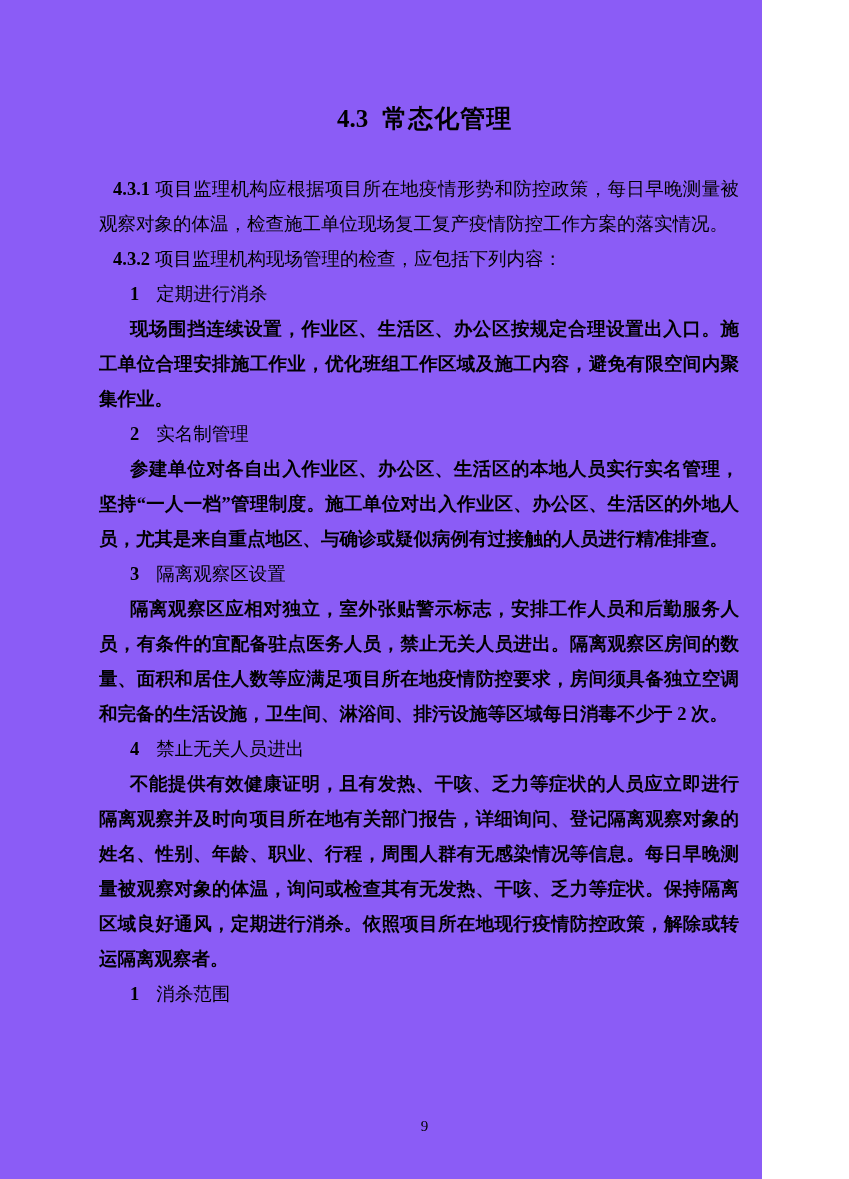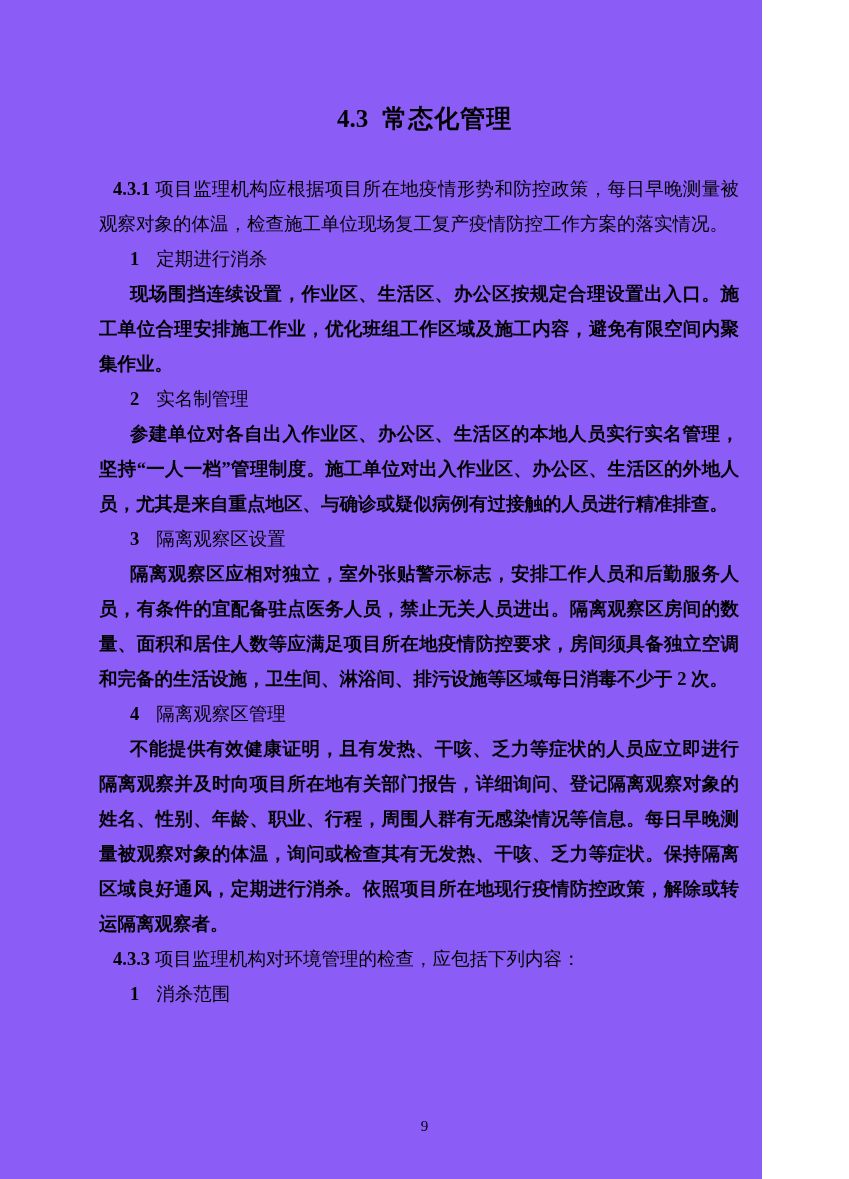--- a/index.html
+++ b/index.html
@@ -58,38 +58,38 @@
 <body>
 
 <div class="page">
 
   <h1 class="doc-title"><span class="title-num">4.3</span><span class="title-text">常态化管理</span></h1>
 
   <div class="content">
 
     <p class="clause"><b class="num">4.3.1</b><span>项目监理机构应根据项目所在地疫情形势和防控政策，每日早晚测量被观察对象的体温，检查施工单位现场复工复产疫情防控工作方案的落实情况。</span></p>
 
+    <p class="clause"><b class="num">4.3.2</b><span>项目监理机构现场管理的检查，应包括下列内容：</span></p>
 
     <p class="item"><b class="num">1</b><span>定期进行消杀</span></p>
 
     <p class="para"><span>现场围挡连续设置，作业区、生活区、办公区按规定合理设置出入口。施工单位合理安排施工作业，优化班组工作区域及施工内容，避免有限空间内聚集作业。</span></p>
 
     <p class="item"><b class="num">2</b><span>实名制管理</span></p>
 
     <p class="para"><span>参建单位对各自出入作业区、办公区、生活区的本地人员实行实名管理，坚持“一人一档”管理制度。施工单位对出入作业区、办公区、生活区的外地人员，尤其是来自重点地区、与确诊或疑似病例有过接触的人员进行精准排查。</span></p>
 
     <p class="item"><b class="num">3</b><span>隔离观察区设置</span></p>
 
     <p class="para"><span>隔离观察区应相对独立，室外张贴警示标志，安排工作人员和后勤服务人员，有条件的宜配备驻点医务人员，禁止无关人员进出。隔离观察区房间的数量、面积和居住人数等应满足项目所在地疫情防控要求，房间须具备独立空调和完备的生活设施，卫生间、淋浴间、排污设施等区域每日消毒不少于 2 次。</span></p>
 
-    <p class="item"><b class="num">4</b><span>隔离观察区管理</span></p>
+    <p class="item"><b class="num">4</b><span>禁止无关人员进出</span></p>
 
     <p class="para"><span>不能提供有效健康证明，且有发热、干咳、乏力等症状的人员应立即进行隔离观察并及时向项目所在地有关部门报告，详细询问、登记隔离观察对象的姓名、性别、年龄、职业、行程，周围人群有无感染情况等信息。每日早晚测量被观察对象的体温，询问或检查其有无发热、干咳、乏力等症状。保持隔离区域良好通风，定期进行消杀。依照项目所在地现行疫情防控政策，解除或转运隔离观察者。</span></p>
 
-    <p class="clause"><b class="num">4.3.3</b><span>项目监理机构对环境管理的检查，应包括下列内容：</span></p>
 
     <p class="item"><b class="num">1</b><span>消杀范围</span></p>
 
 
   </div>
 
   <div class="footer">9</div>
 
 </div>
 

